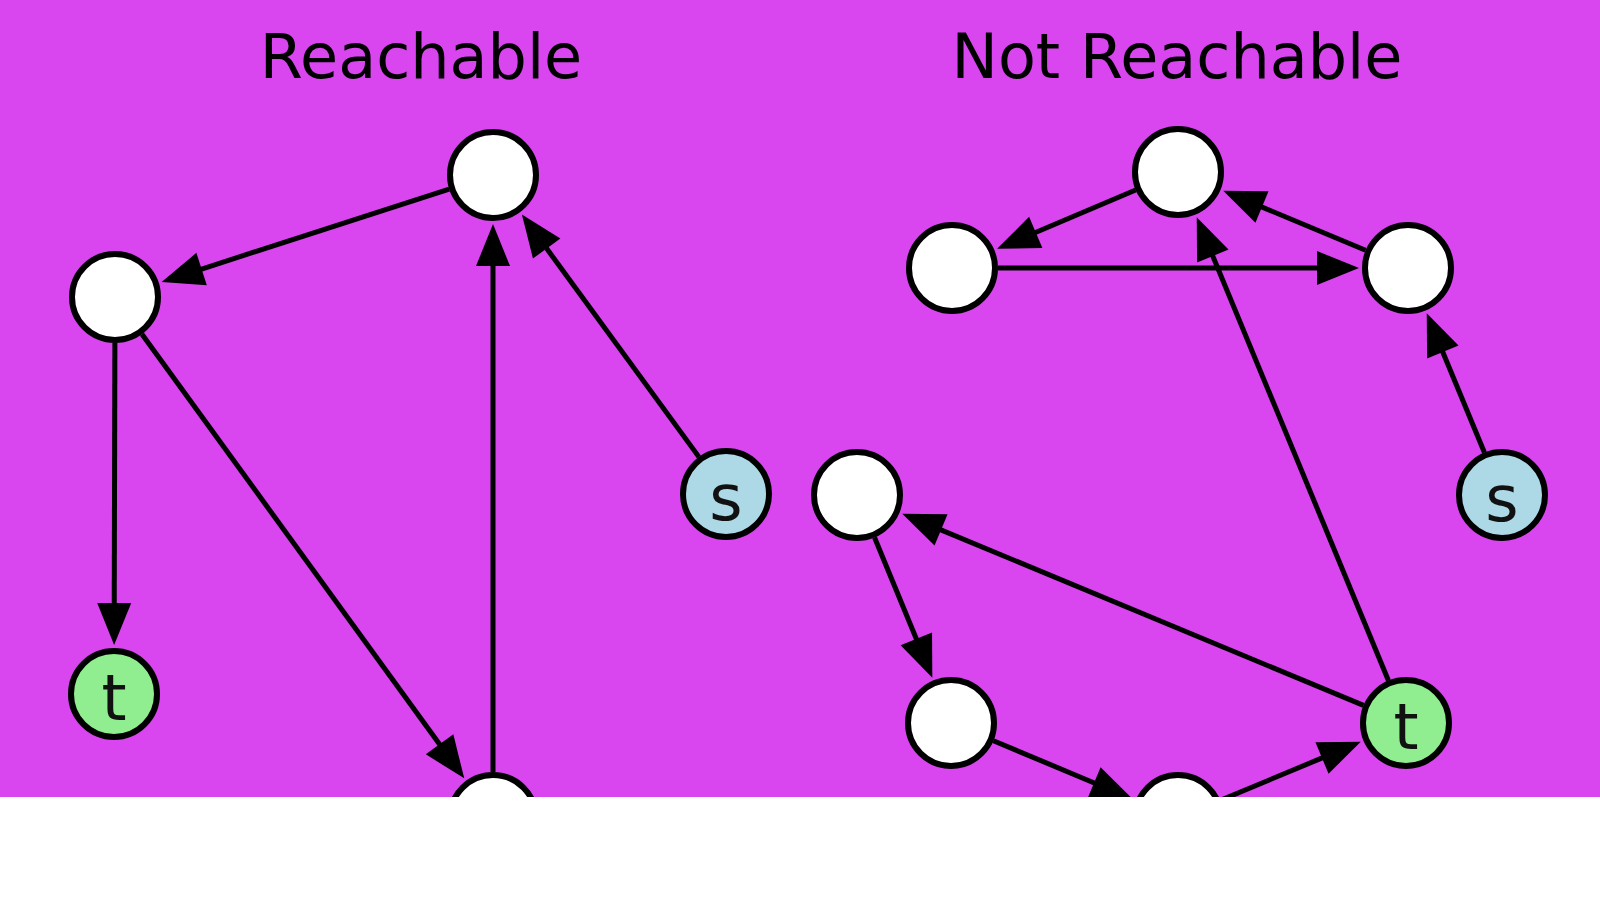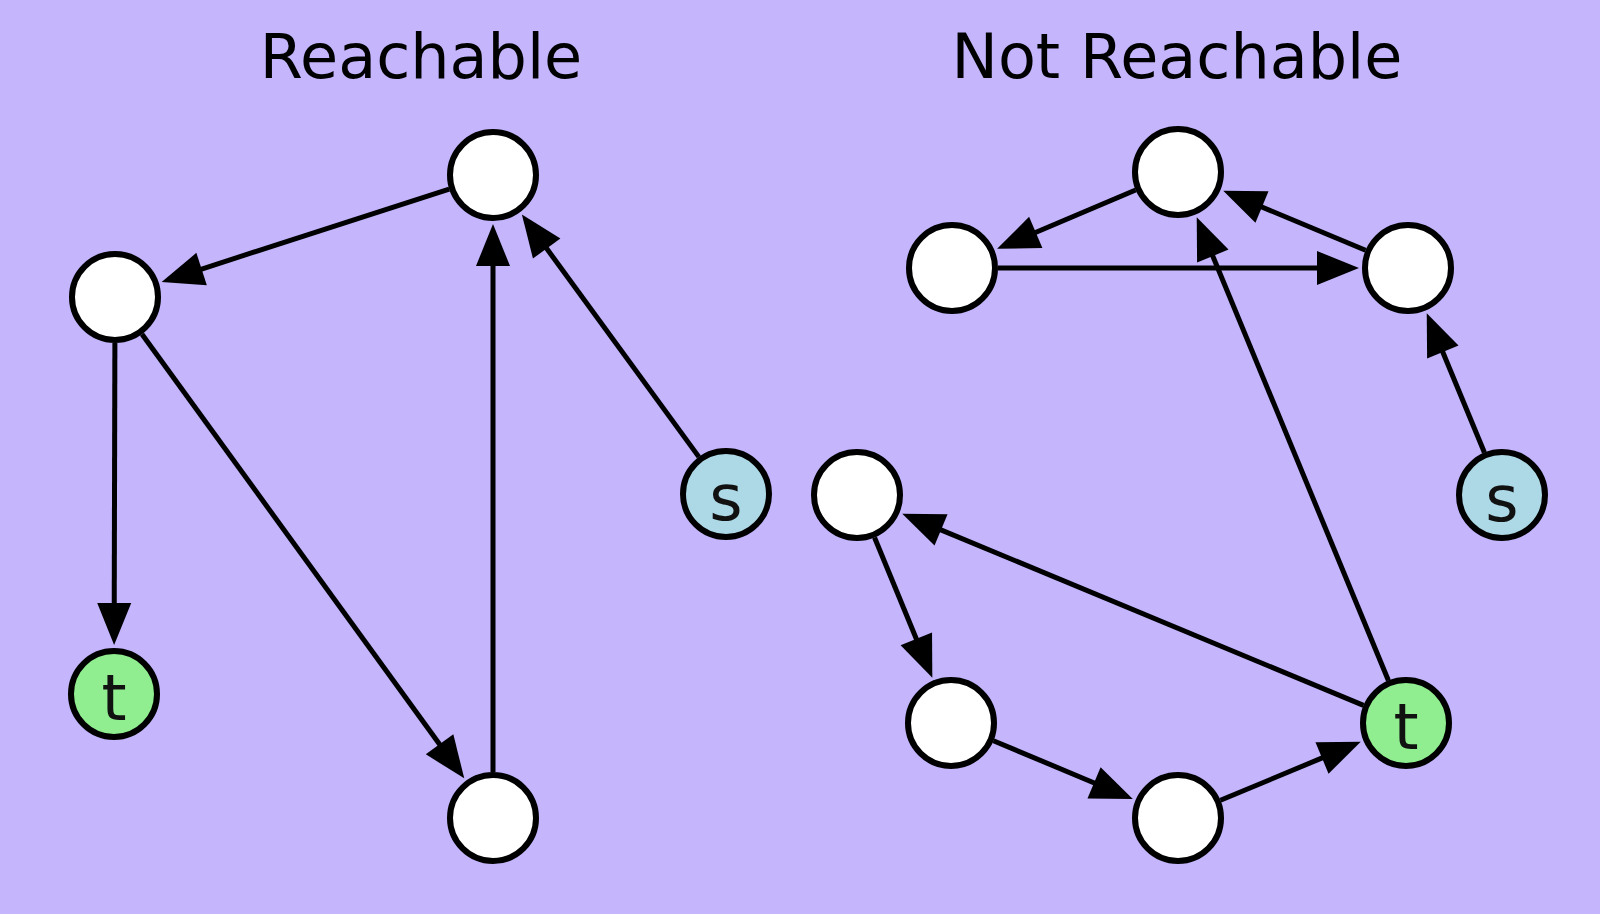--- a/index.html
+++ b/index.html
@@ -3,22 +3,22 @@
 <meta charset="utf-8">
 <style>
   html, body {
     margin: 0;
     padding: 0;
     background: #ffffff;
   }
   .stage {
     position: relative;
     width: 1600px;
-    height: 914px;
-    background: #c4b5fd;
+    height: 797px;
+    background: #d946ef;
     overflow: hidden;
   }
   svg {
     display: block;
   }
   text {
     font-family: "DejaVu Sans", "Liberation Sans", sans-serif;
   }
   .graph-title {
     font-size: 62px;

